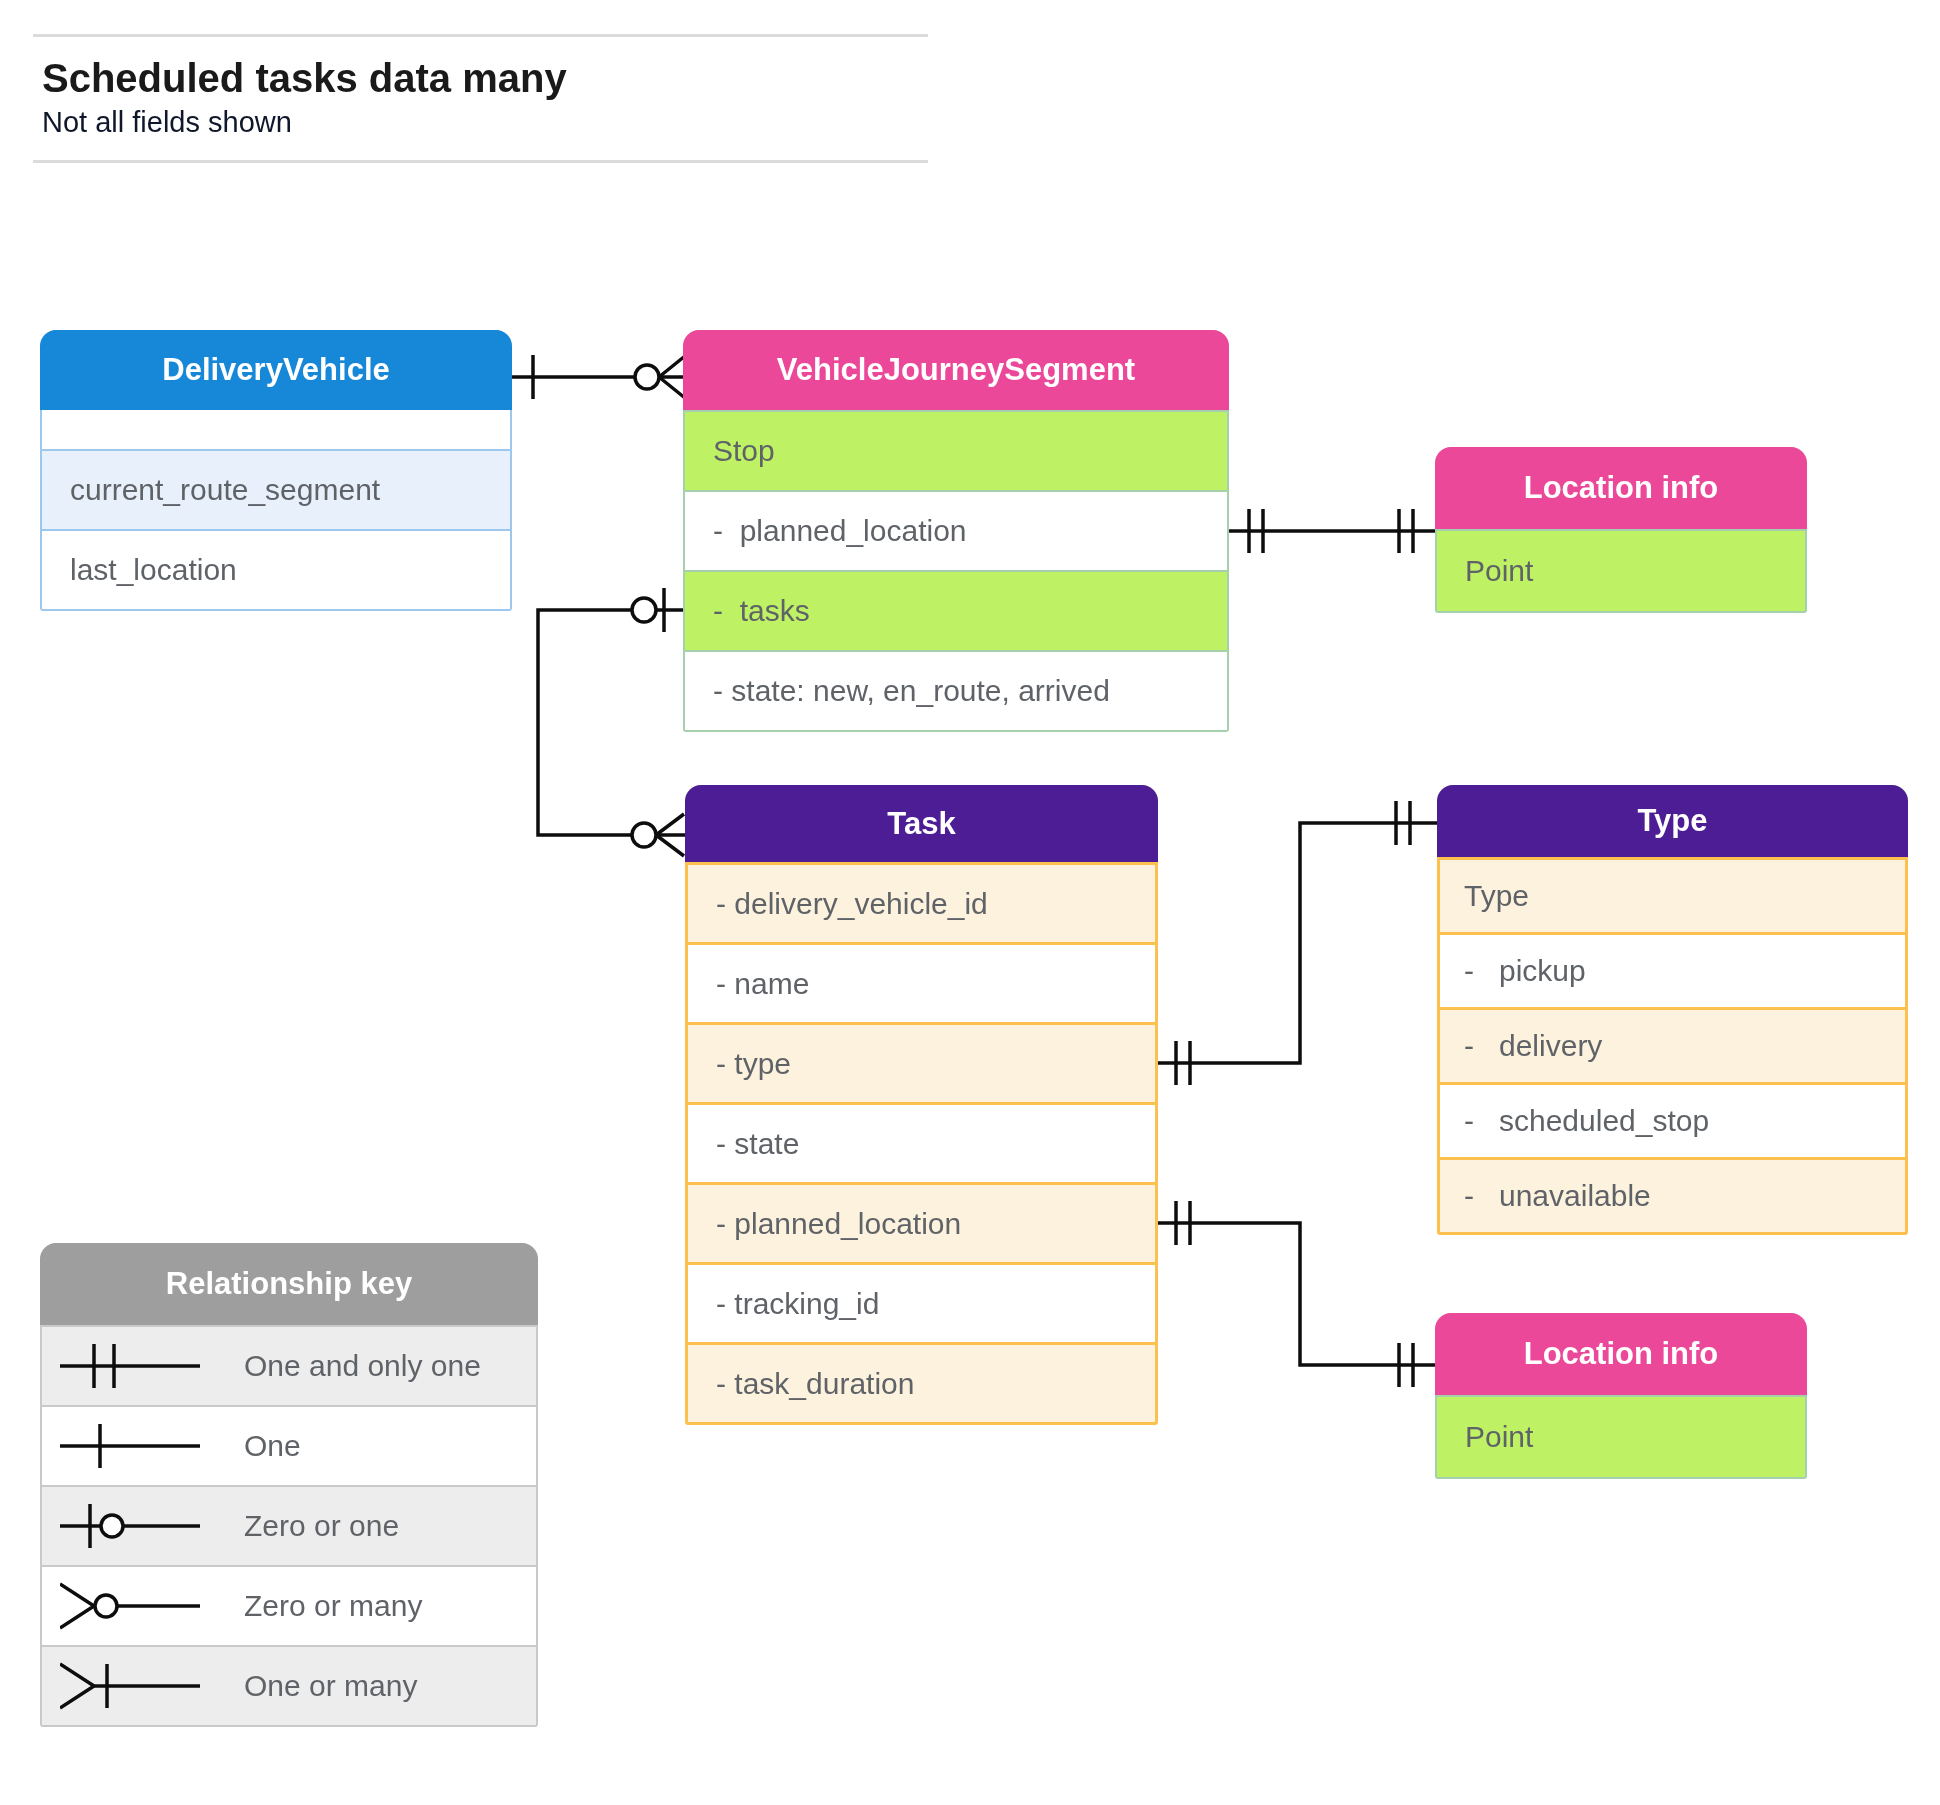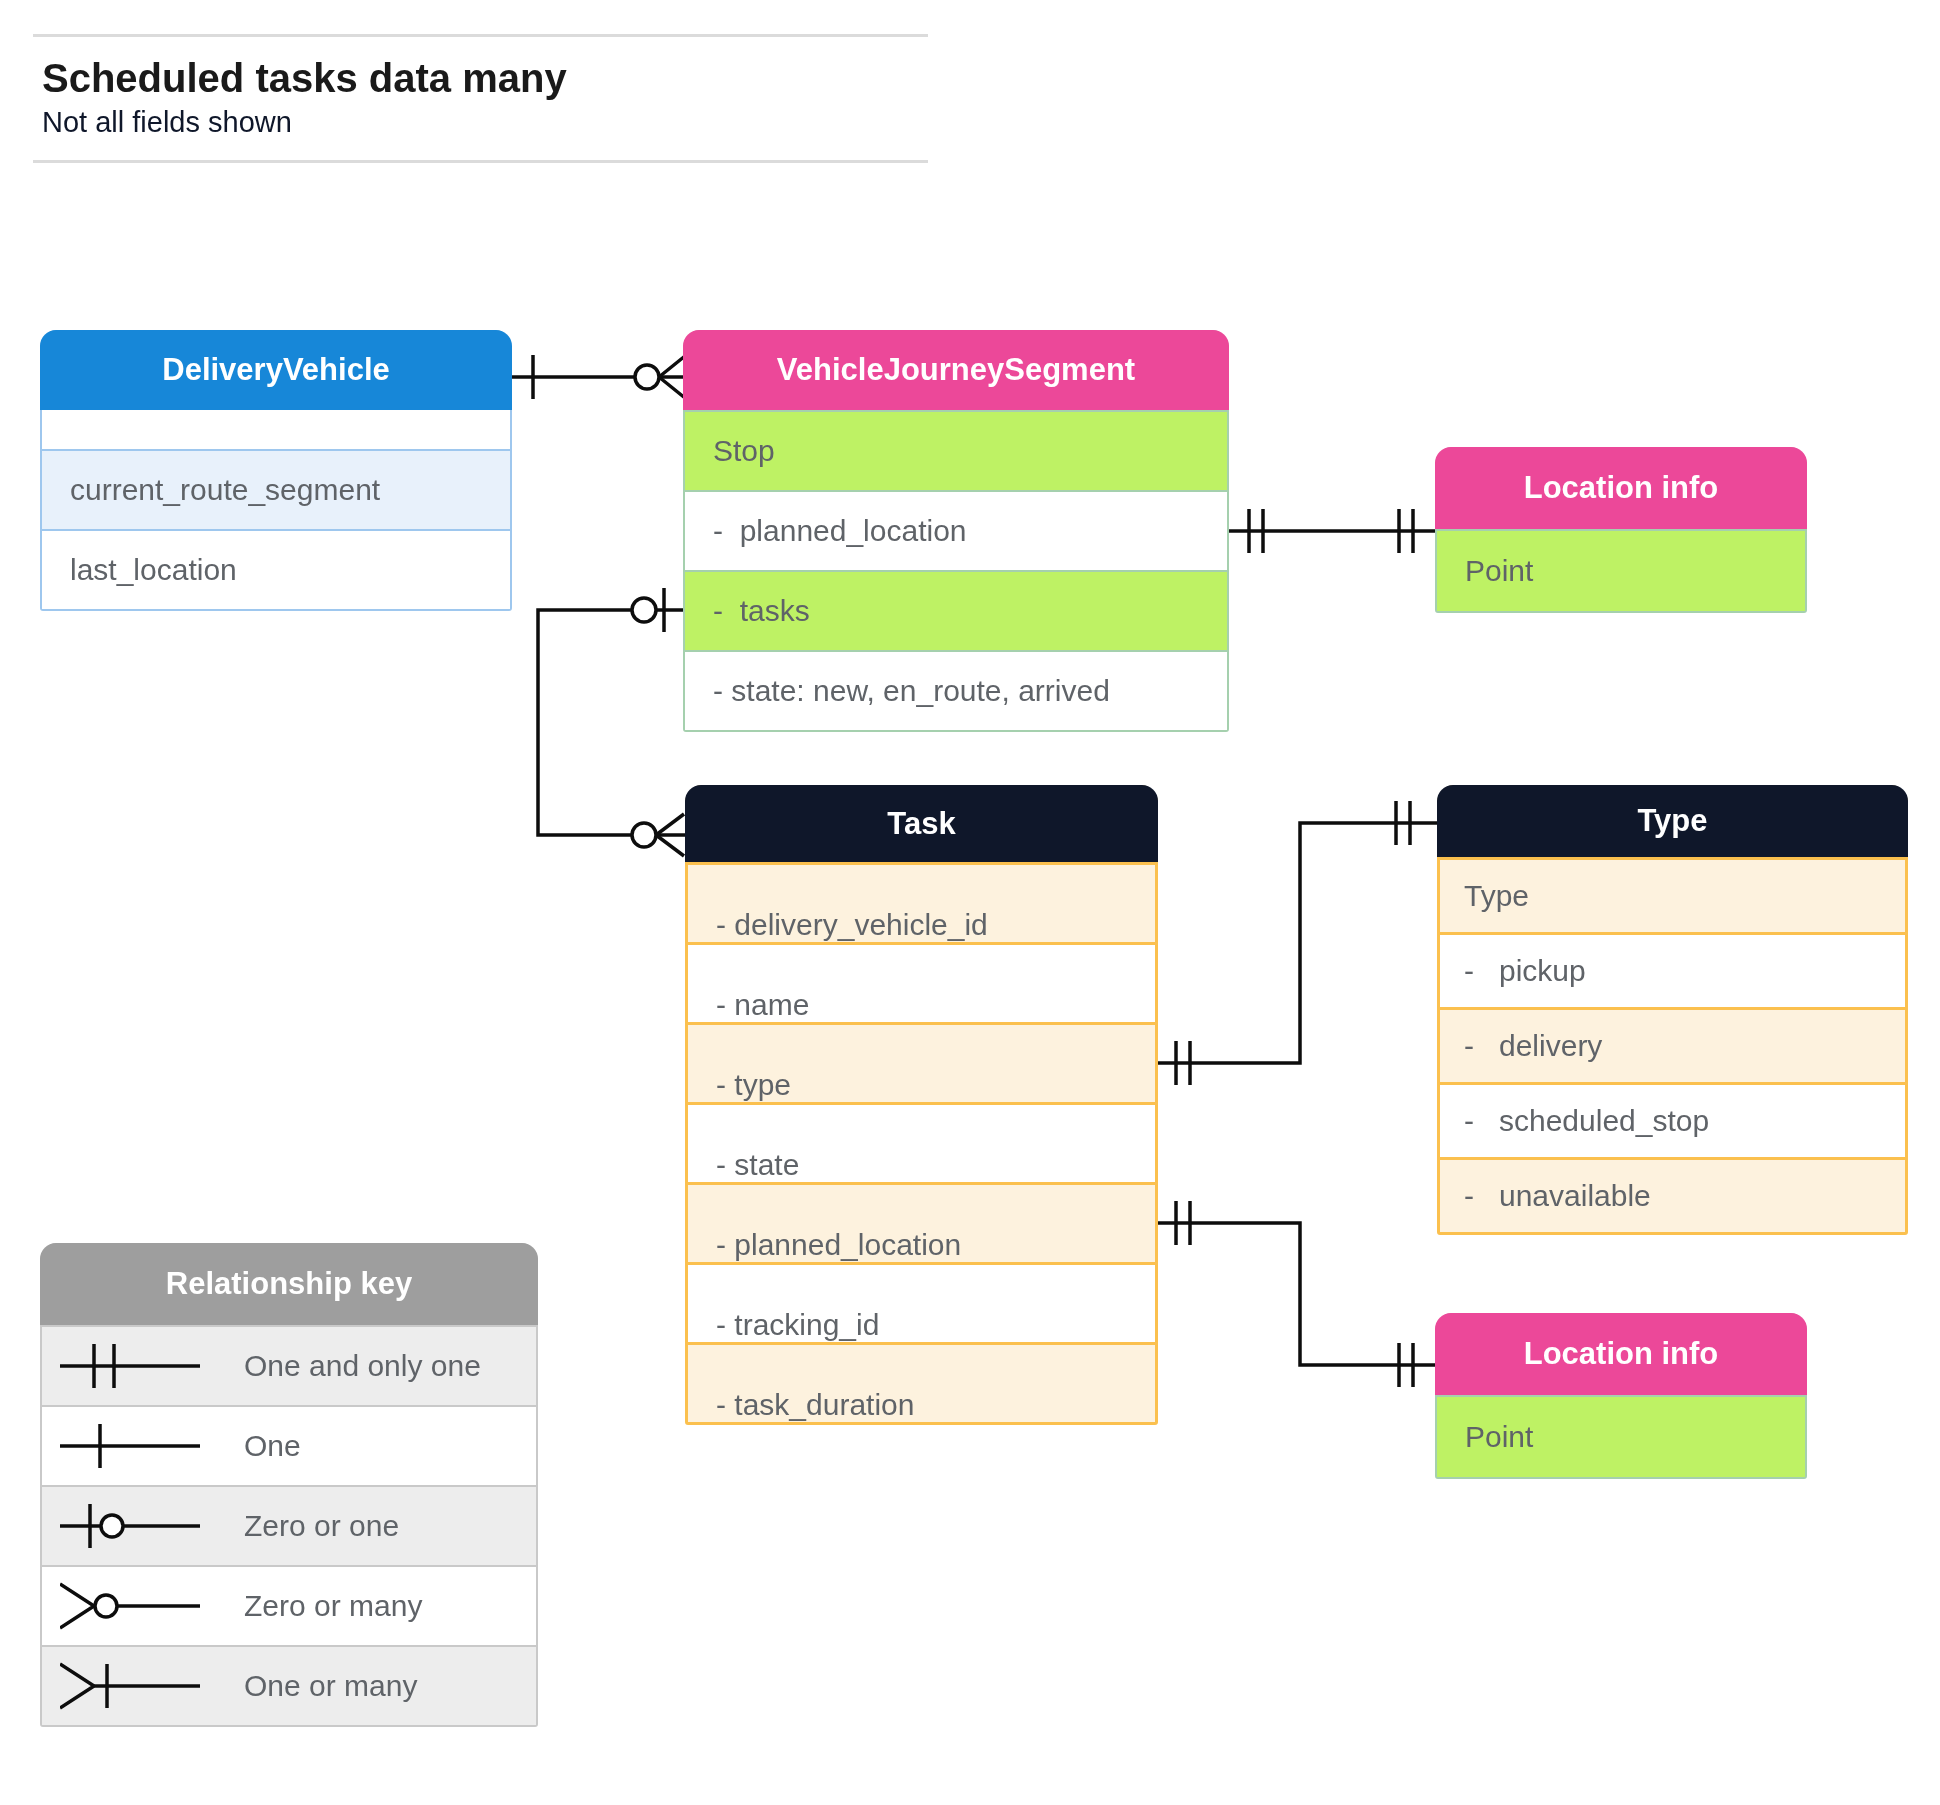--- a/index.html
+++ b/index.html
@@ -27,21 +27,21 @@
 
   
   .t-green{border:2px solid #a5d0ae;}
   .t-green .ehead{background:#ec4899;margin:-2px -2px 0 -2px;}
   .t-green .erow{border-top:2px solid #a5d0ae;}
   .t-green .erow:first-of-type{border-top:none;}
   .t-green .shaded{background:#bef264;}
 
   
   .t-orange{border:3px solid #fbc04e;}
-  .t-orange .ehead{background:#0f172a;margin:-3px -3px 0 -3px;}
+  .t-orange .ehead{background:#4c1d95;margin:-3px -3px 0 -3px;}
   .t-orange .erow{border-top:3px solid #fbc04e;}
   .t-orange .erow:first-of-type{border-top:none;}
   .t-orange .shaded{background:#fdf2de;}
 
   
   .t-gray{border:2px solid #c9c9c9;}
   .t-gray .ehead{background:#9e9e9e;margin:-2px -2px 0 -2px;}
   .t-gray .erow{border-top:2px solid #c9c9c9;padding-left:18px;}
   .t-gray .erow:first-of-type{border-top:none;}
   .t-gray .shaded{background:#ededed;}
@@ -50,21 +50,21 @@
   #e-dv{left:40px;top:330px;width:468px;}
   #e-dv .ehead{height:80px;} #e-dv .erow{height:78px;}
 
   #e-vjs{left:683px;top:330px;width:542px;}
   #e-vjs .ehead{height:80px;} #e-vjs .erow{height:78px;}
 
   #e-lit{left:1435px;top:447px;width:368px;}
   #e-lit .ehead{height:82px;} #e-lit .erow{height:80px;}
 
   #e-task{left:685px;top:785px;width:467px;}
-  #e-task .ehead{height:77px;} #e-task .erow{height:77px;align-items:flex-end;}
+  #e-task .ehead{height:77px;} #e-task .erow{height:77px;}
 
   #e-type{left:1437px;top:785px;width:465px;}
   #e-type .ehead{height:72px;} #e-type .erow{height:72px;}
   #e-type .erow{padding-left:24px;}
 
   #e-lib{left:1435px;top:1313px;width:368px;}
   #e-lib .ehead{height:82px;} #e-lib .erow{height:80px;}
 
   
   #legend{left:40px;top:1243px;width:494px;}

